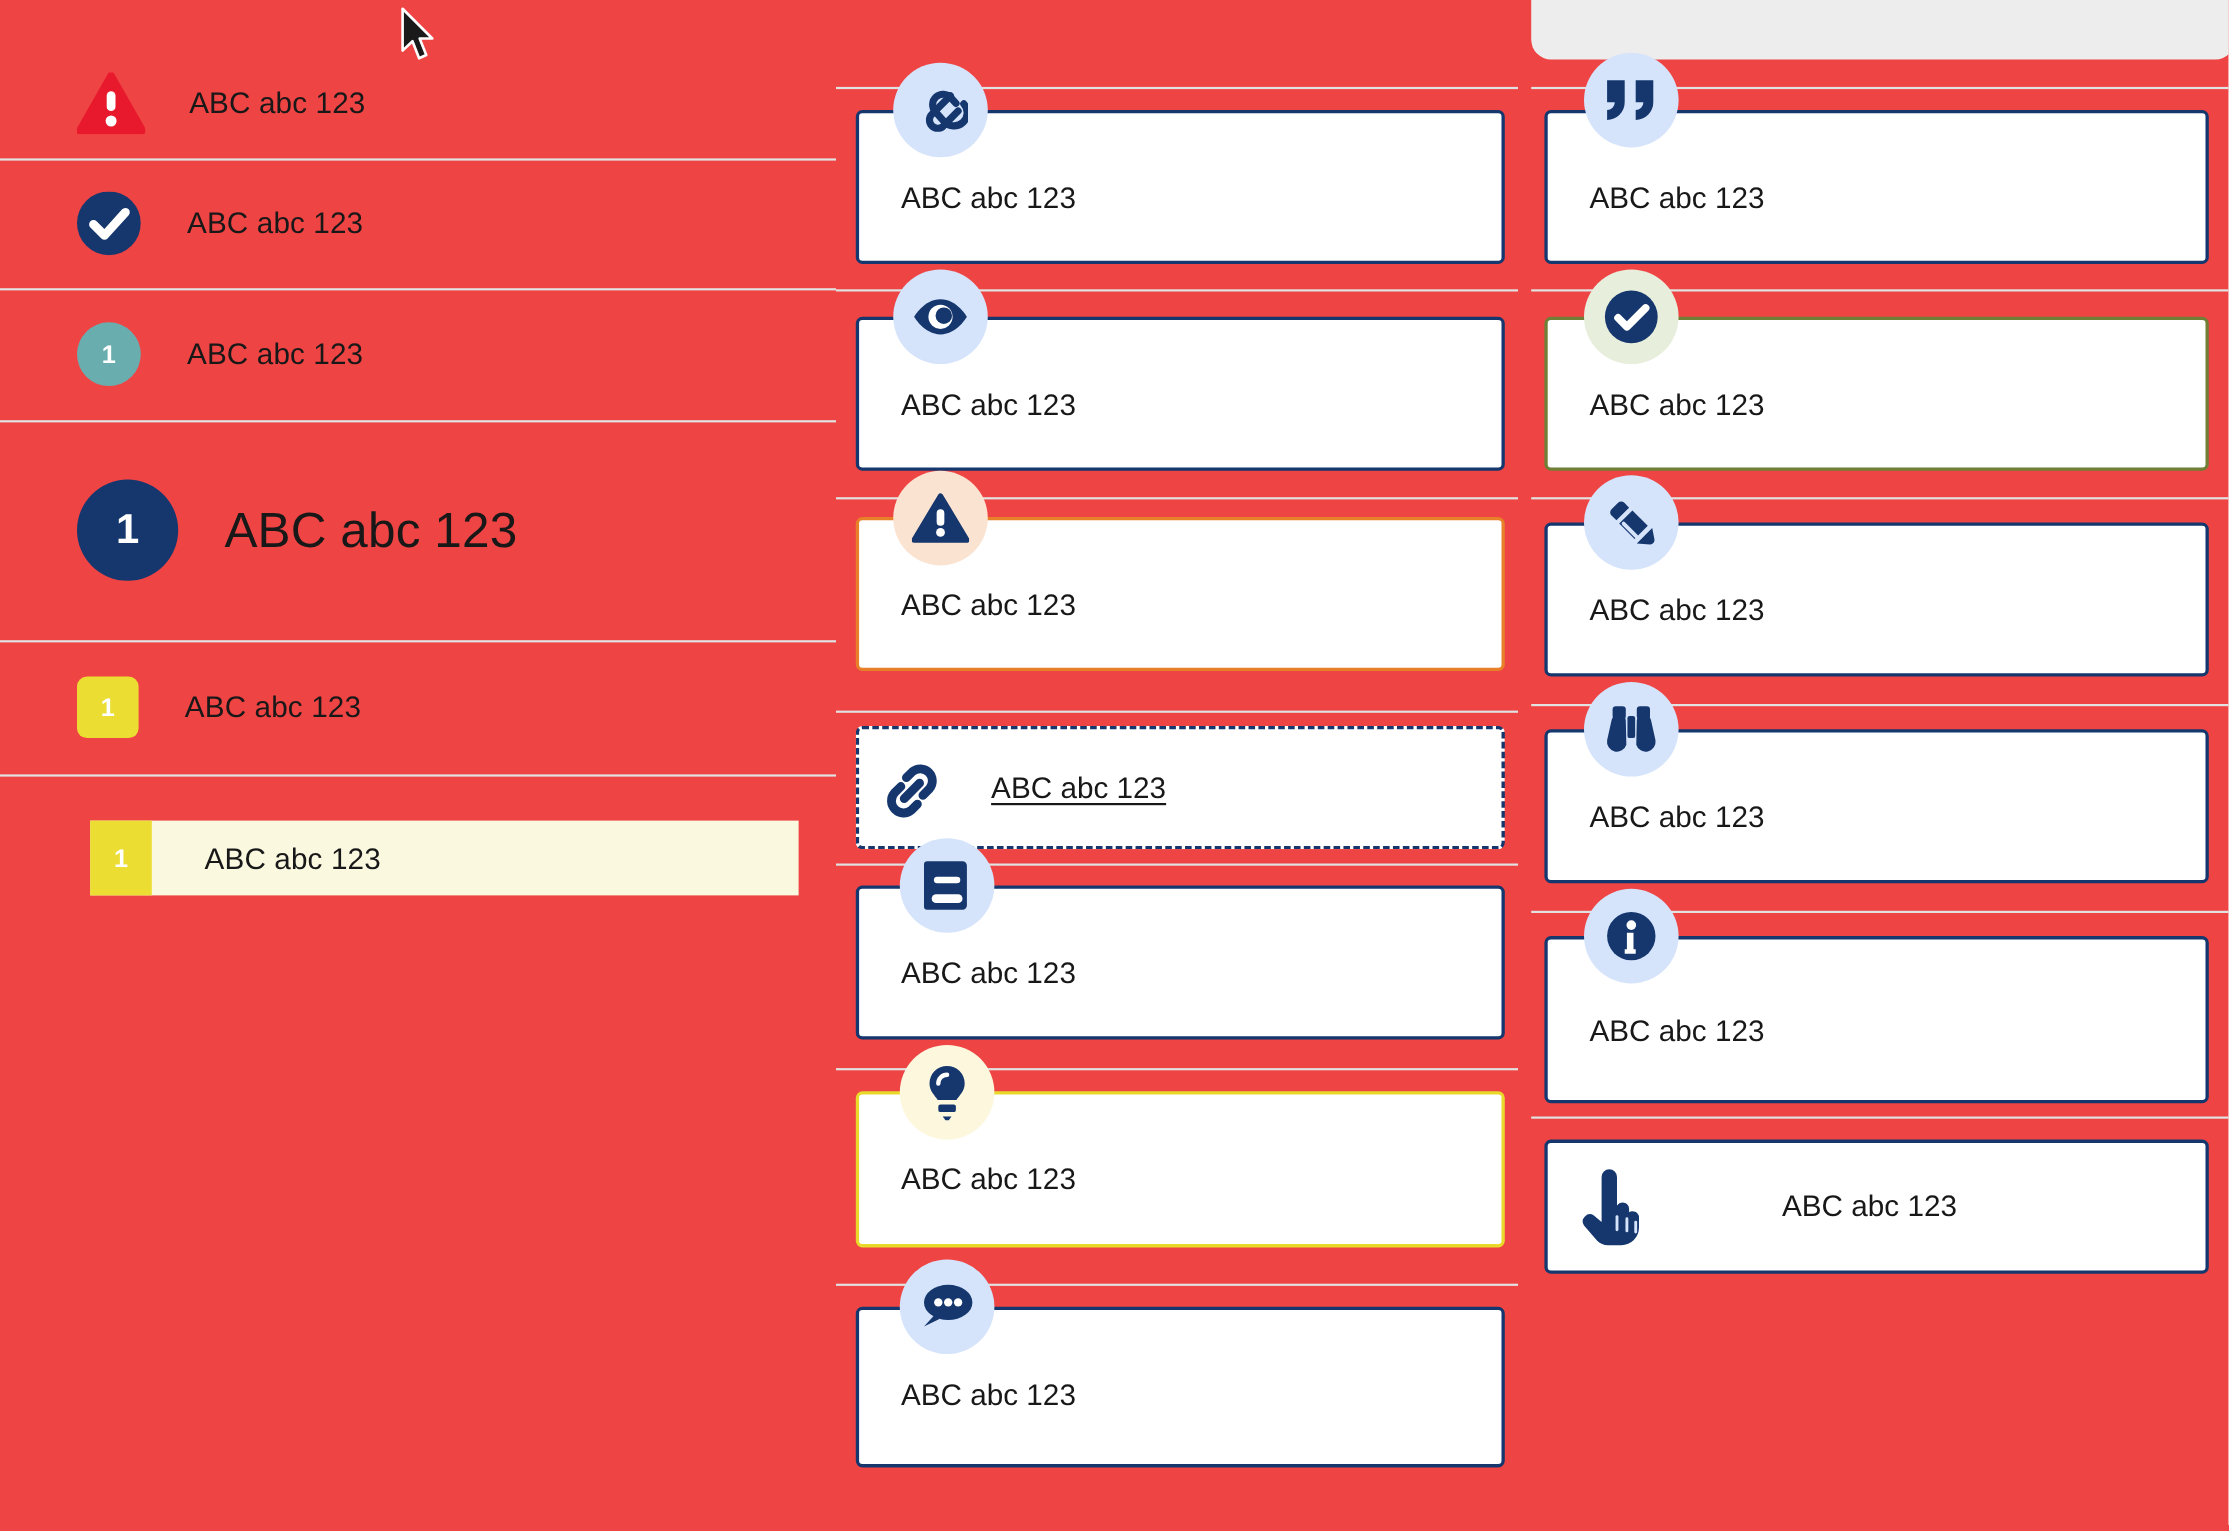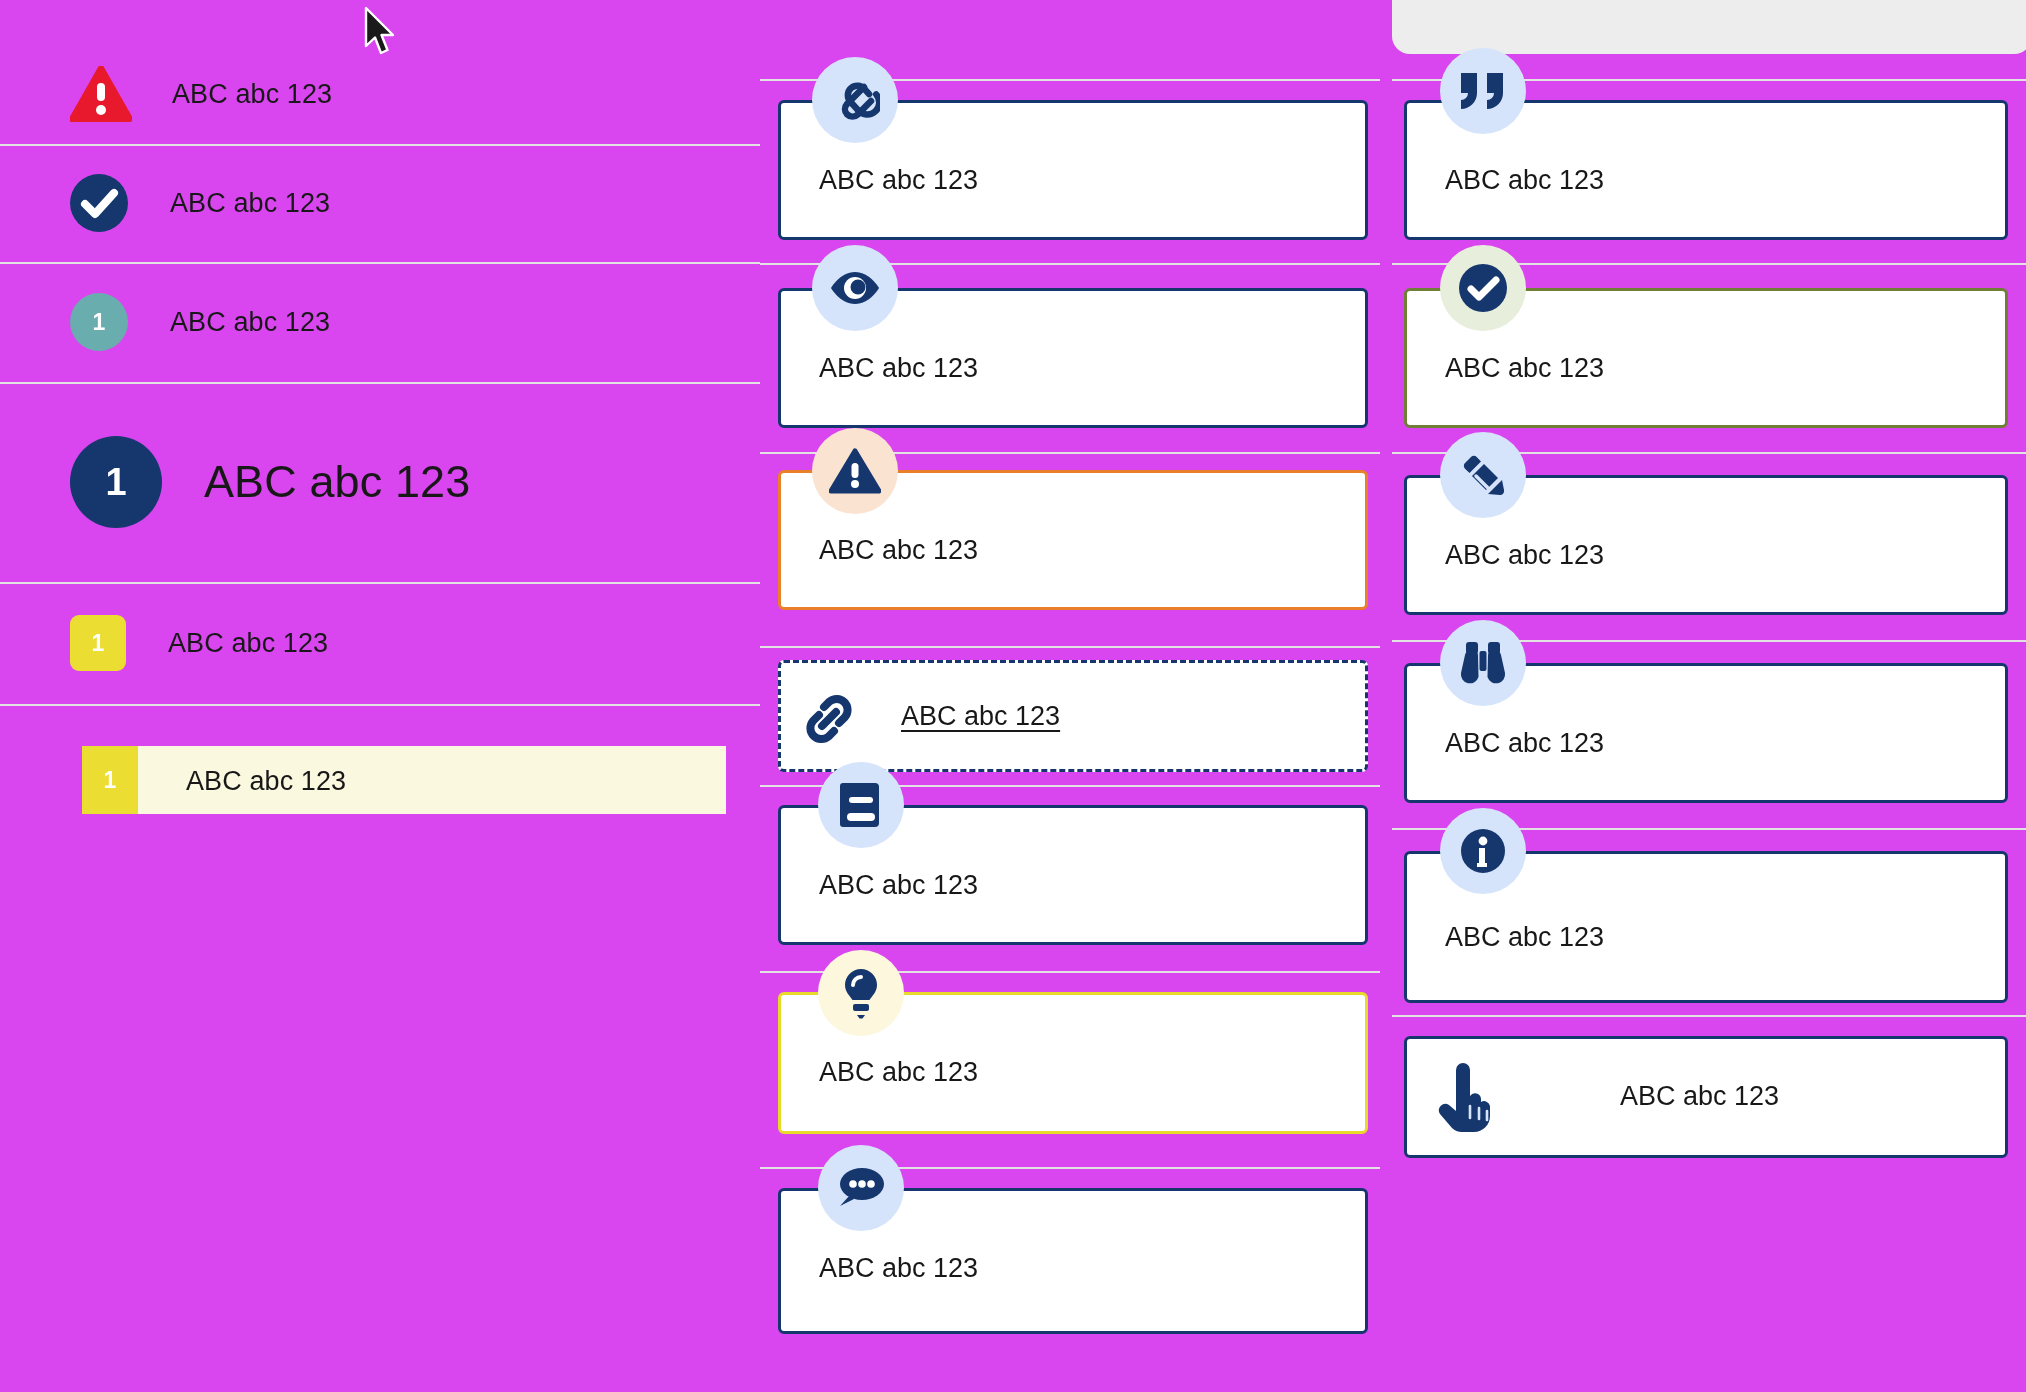--- a/index.html
+++ b/index.html
@@ -9,21 +9,21 @@
     height: 1392px;
     background: #ffffff;
     font-family: "Liberation Sans", "DejaVu Sans", sans-serif;
     overflow: hidden;
   }
 
   .page {
     position: relative;
     width: 2026px;
     height: 1392px;
-    background: #d946ef;
+    background: #ef4444;
   }
 
   
   .cursor {
     position: absolute;
     left: 364px; top: 6px;
     width: 34px; height: 52px;
     z-index: 99;
     pointer-events: none;
   }

